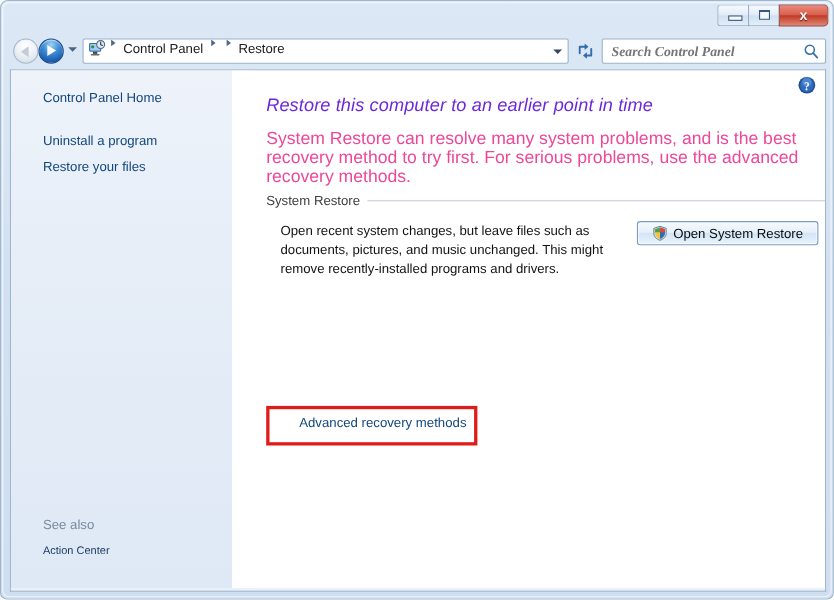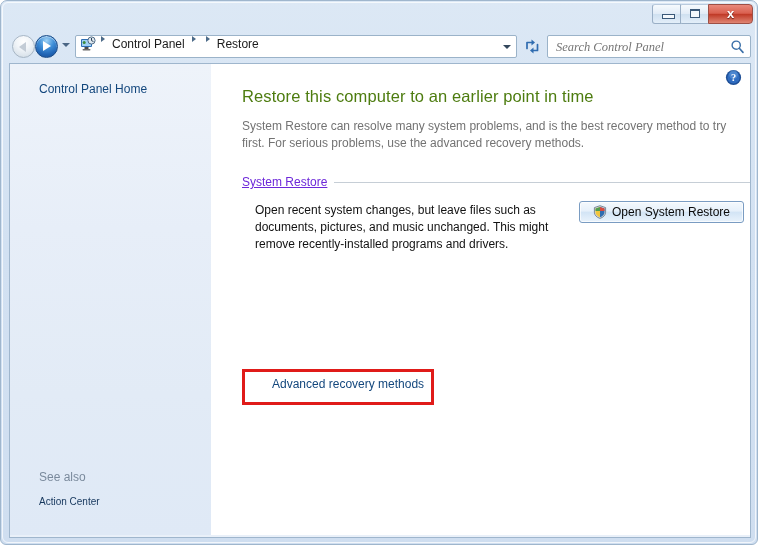--- a/index.html
+++ b/index.html
@@ -231,20 +231,21 @@
     top: 0;
     width: 170px;
     height: 21px;
     border: none;
     outline: none;
     background: transparent;
     font-family: "Liberation Serif", serif;
     font-style: italic;
     font-size: 12.5px;
     color: #8d8d8d;
+    font-weight: bold;
   }
   #search-icon {
     position: absolute;
     right: 5px;
     top: 3px;
     width: 15px;
     height: 15px;
   }
 
   
@@ -328,53 +329,53 @@
     top: 5px;
     width: 17px;
     height: 17px;
     cursor: pointer;
   }
   #page-title {
     position: absolute;
     left: 31px;
     top: 23px;
     font-size: 16.5px;
-    color: #4d7c0f;
+    color: #6d28d9;
     white-space: nowrap;
     letter-spacing: 0.1px;
+    font-style: italic;
   }
   #page-intro {
     position: absolute;
     left: 31px;
     top: 54px;
     width: 505px;
-    font-size: 12px;
-    color: #737373;
+    font-size: 16px;
+    color: #ec4899;
     line-height: 17px;
   }
 
   #group-system-restore {
     position: absolute;
     left: 31px;
     top: 110px;
     width: 512px;
   }
   #group-header {
     position: relative;
     height: 16px;
     display: flex;
     align-items: center;
   }
   #group-label {
     font-size: 12px;
-    color: #6d28d9;
+    color: #404040;
     flex: 0 0 auto;
     padding-right: 7px;
     white-space: nowrap;
-    text-decoration: underline;
   }
   #group-rule {
     flex: 1 1 auto;
     height: 1px;
     background: #c6ced6;
   }
   #group-body-text {
     position: absolute;
     left: 13px;
     top: 28px;
@@ -513,20 +514,22 @@
       </div>
     </div>
   </div>
 
   <div id="content-area">
 
     <div id="nav-pane">
       <div id="nav-pane-links">
         <a class="nav-link" href="#">Control Panel Home</a>
         <div class="nav-gap"></div>
+        <a class="nav-link" href="#">Uninstall a program</a>
+        <a class="nav-link" href="#">Restore your files</a>
       </div>
 
       <div id="see-also-block">
         <div id="see-also-label">See also</div>
         <a id="see-also-link" href="#">Action Center</a>
       </div>
     </div>
 
     <div id="detail-pane">
 

